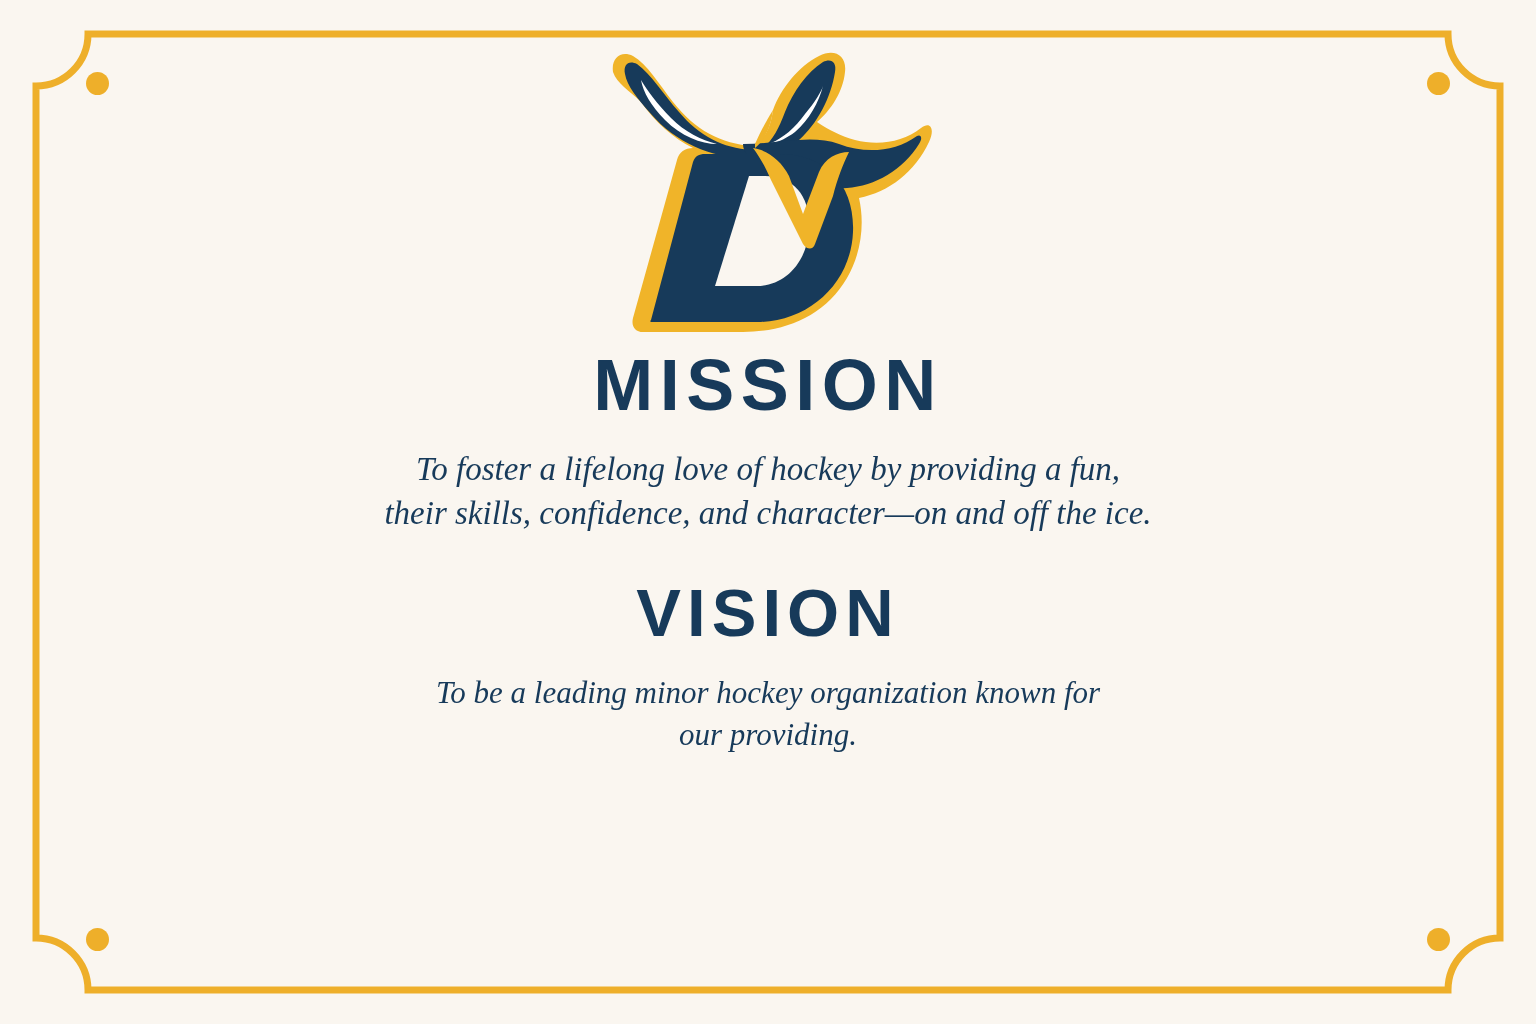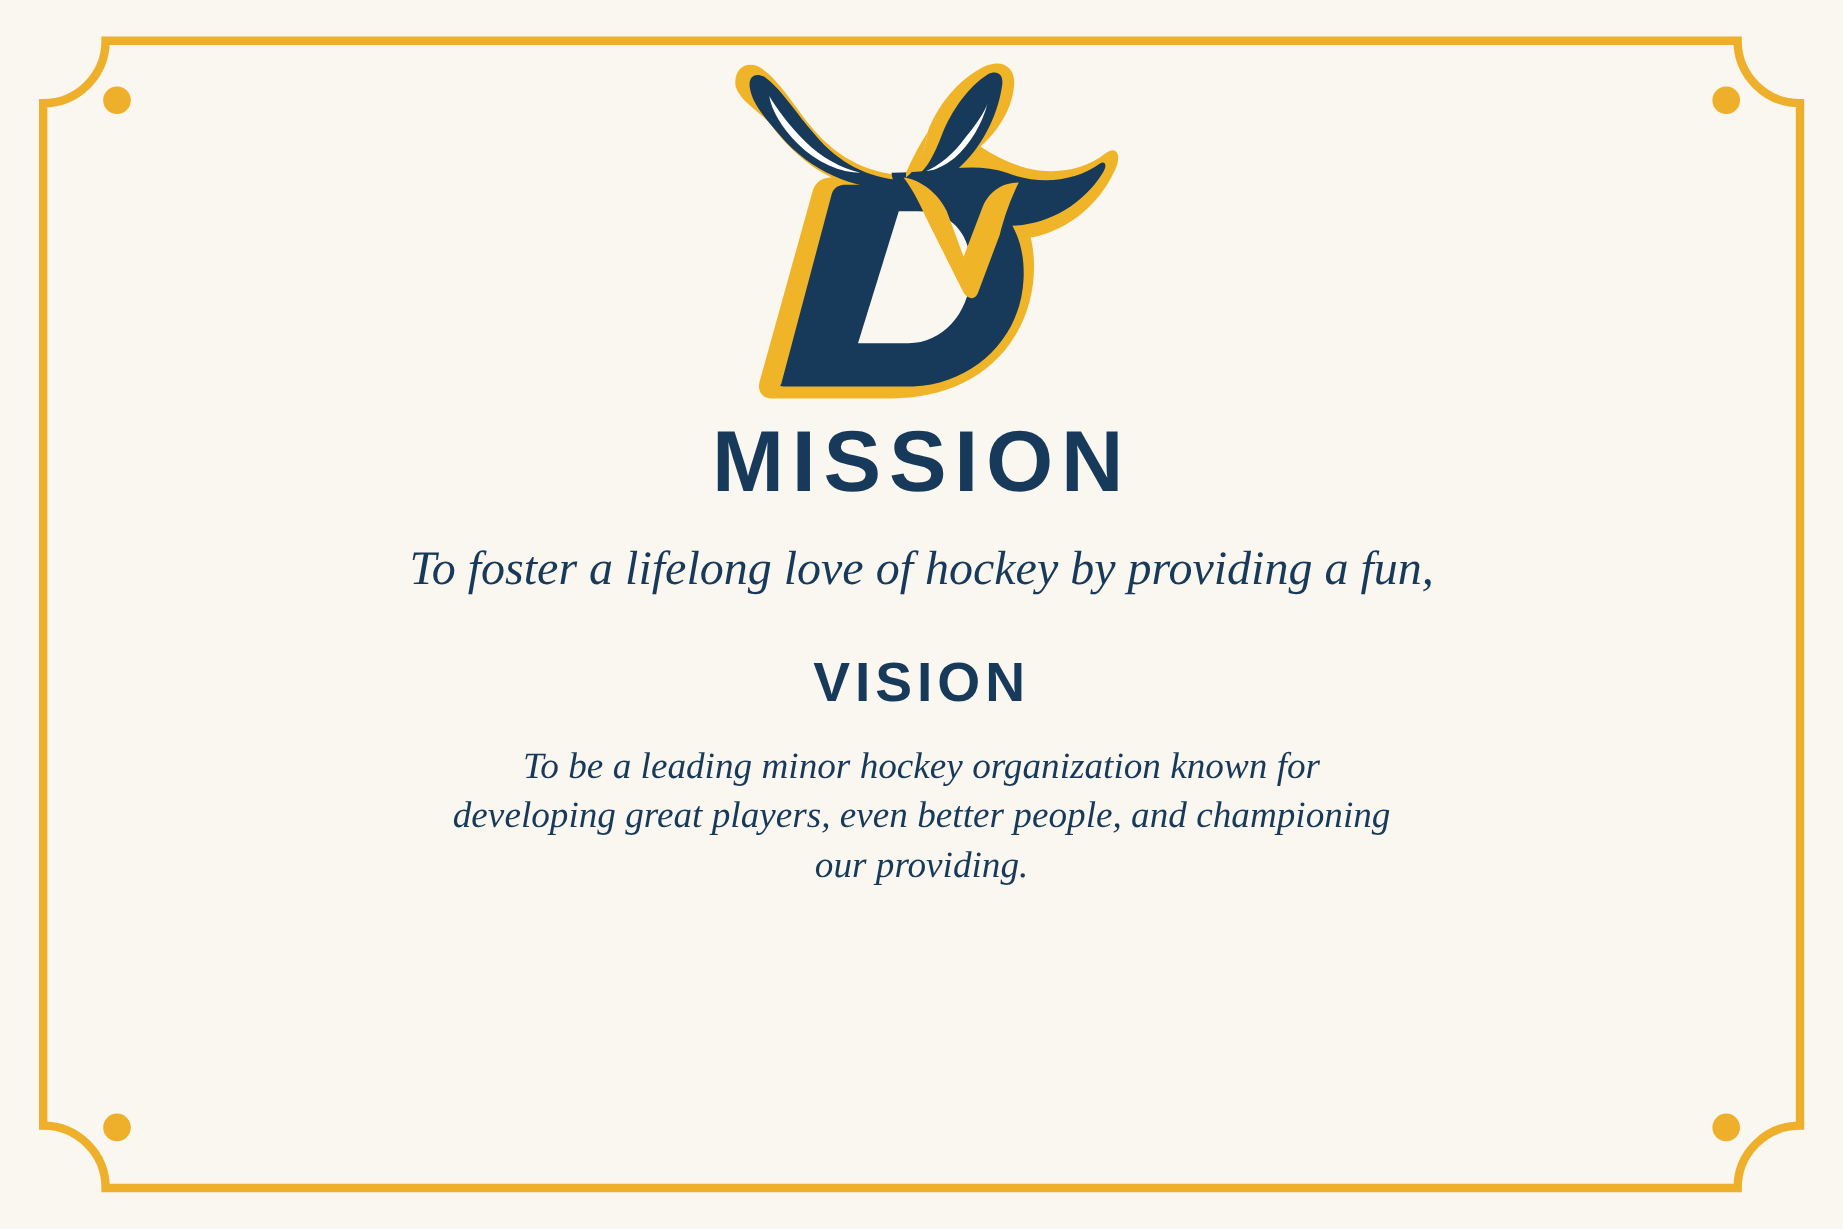--- a/index.html
+++ b/index.html
@@ -78,33 +78,33 @@
     color: #173a5a;
     letter-spacing: 0.09em;
     line-height: 1;
     text-align: center;
   }
   .heading-mission {
     font-size: 72px;
     margin-top: 16px;
   }
   .heading-vision {
-    font-size: 46px;
+    font-size: 67px;
     margin-top: 44px;
   }
 
   .body-text {
     font-family: "Liberation Serif", serif;
     font-style: italic;
     color: #173a5a;
     text-align: center;
     line-height: 1.34;
   }
   .mission-text {
-    font-size: 40px;
+    font-size: 33px;
     margin-top: 26px;
     width: 1250px;
   }
   .vision-text {
     font-size: 31px;
     margin-top: 26px;
     width: 1300px;
   }
   .body-text .ln { display: block; white-space: nowrap; }
 </style>
@@ -184,24 +184,24 @@
 
         <path d="M152,96 C158,82 164,72 170,62
                  C168,78 162,92 152,100 Z" fill="#f0b429"></path>
       </svg>
     </div>
 
     <div class="heading heading-mission">MISSION</div>
 
     <div class="body-text mission-text">
       <span class="ln">To foster a lifelong love of hockey by providing a fun,</span>
+      <span class="ln">their skills, confidence, and character—on and off the ice.</span>
     </div>
 
     <div class="heading heading-vision">VISION</div>
 
     <div class="body-text vision-text">
       <span class="ln">To be a leading minor hockey organization known for</span>
-      <span class="ln">developing great players, even better people, and championing</span>
       <span class="ln">our providing.</span>
     </div>
 
   </div>
 </div>
 
 </body></html>

